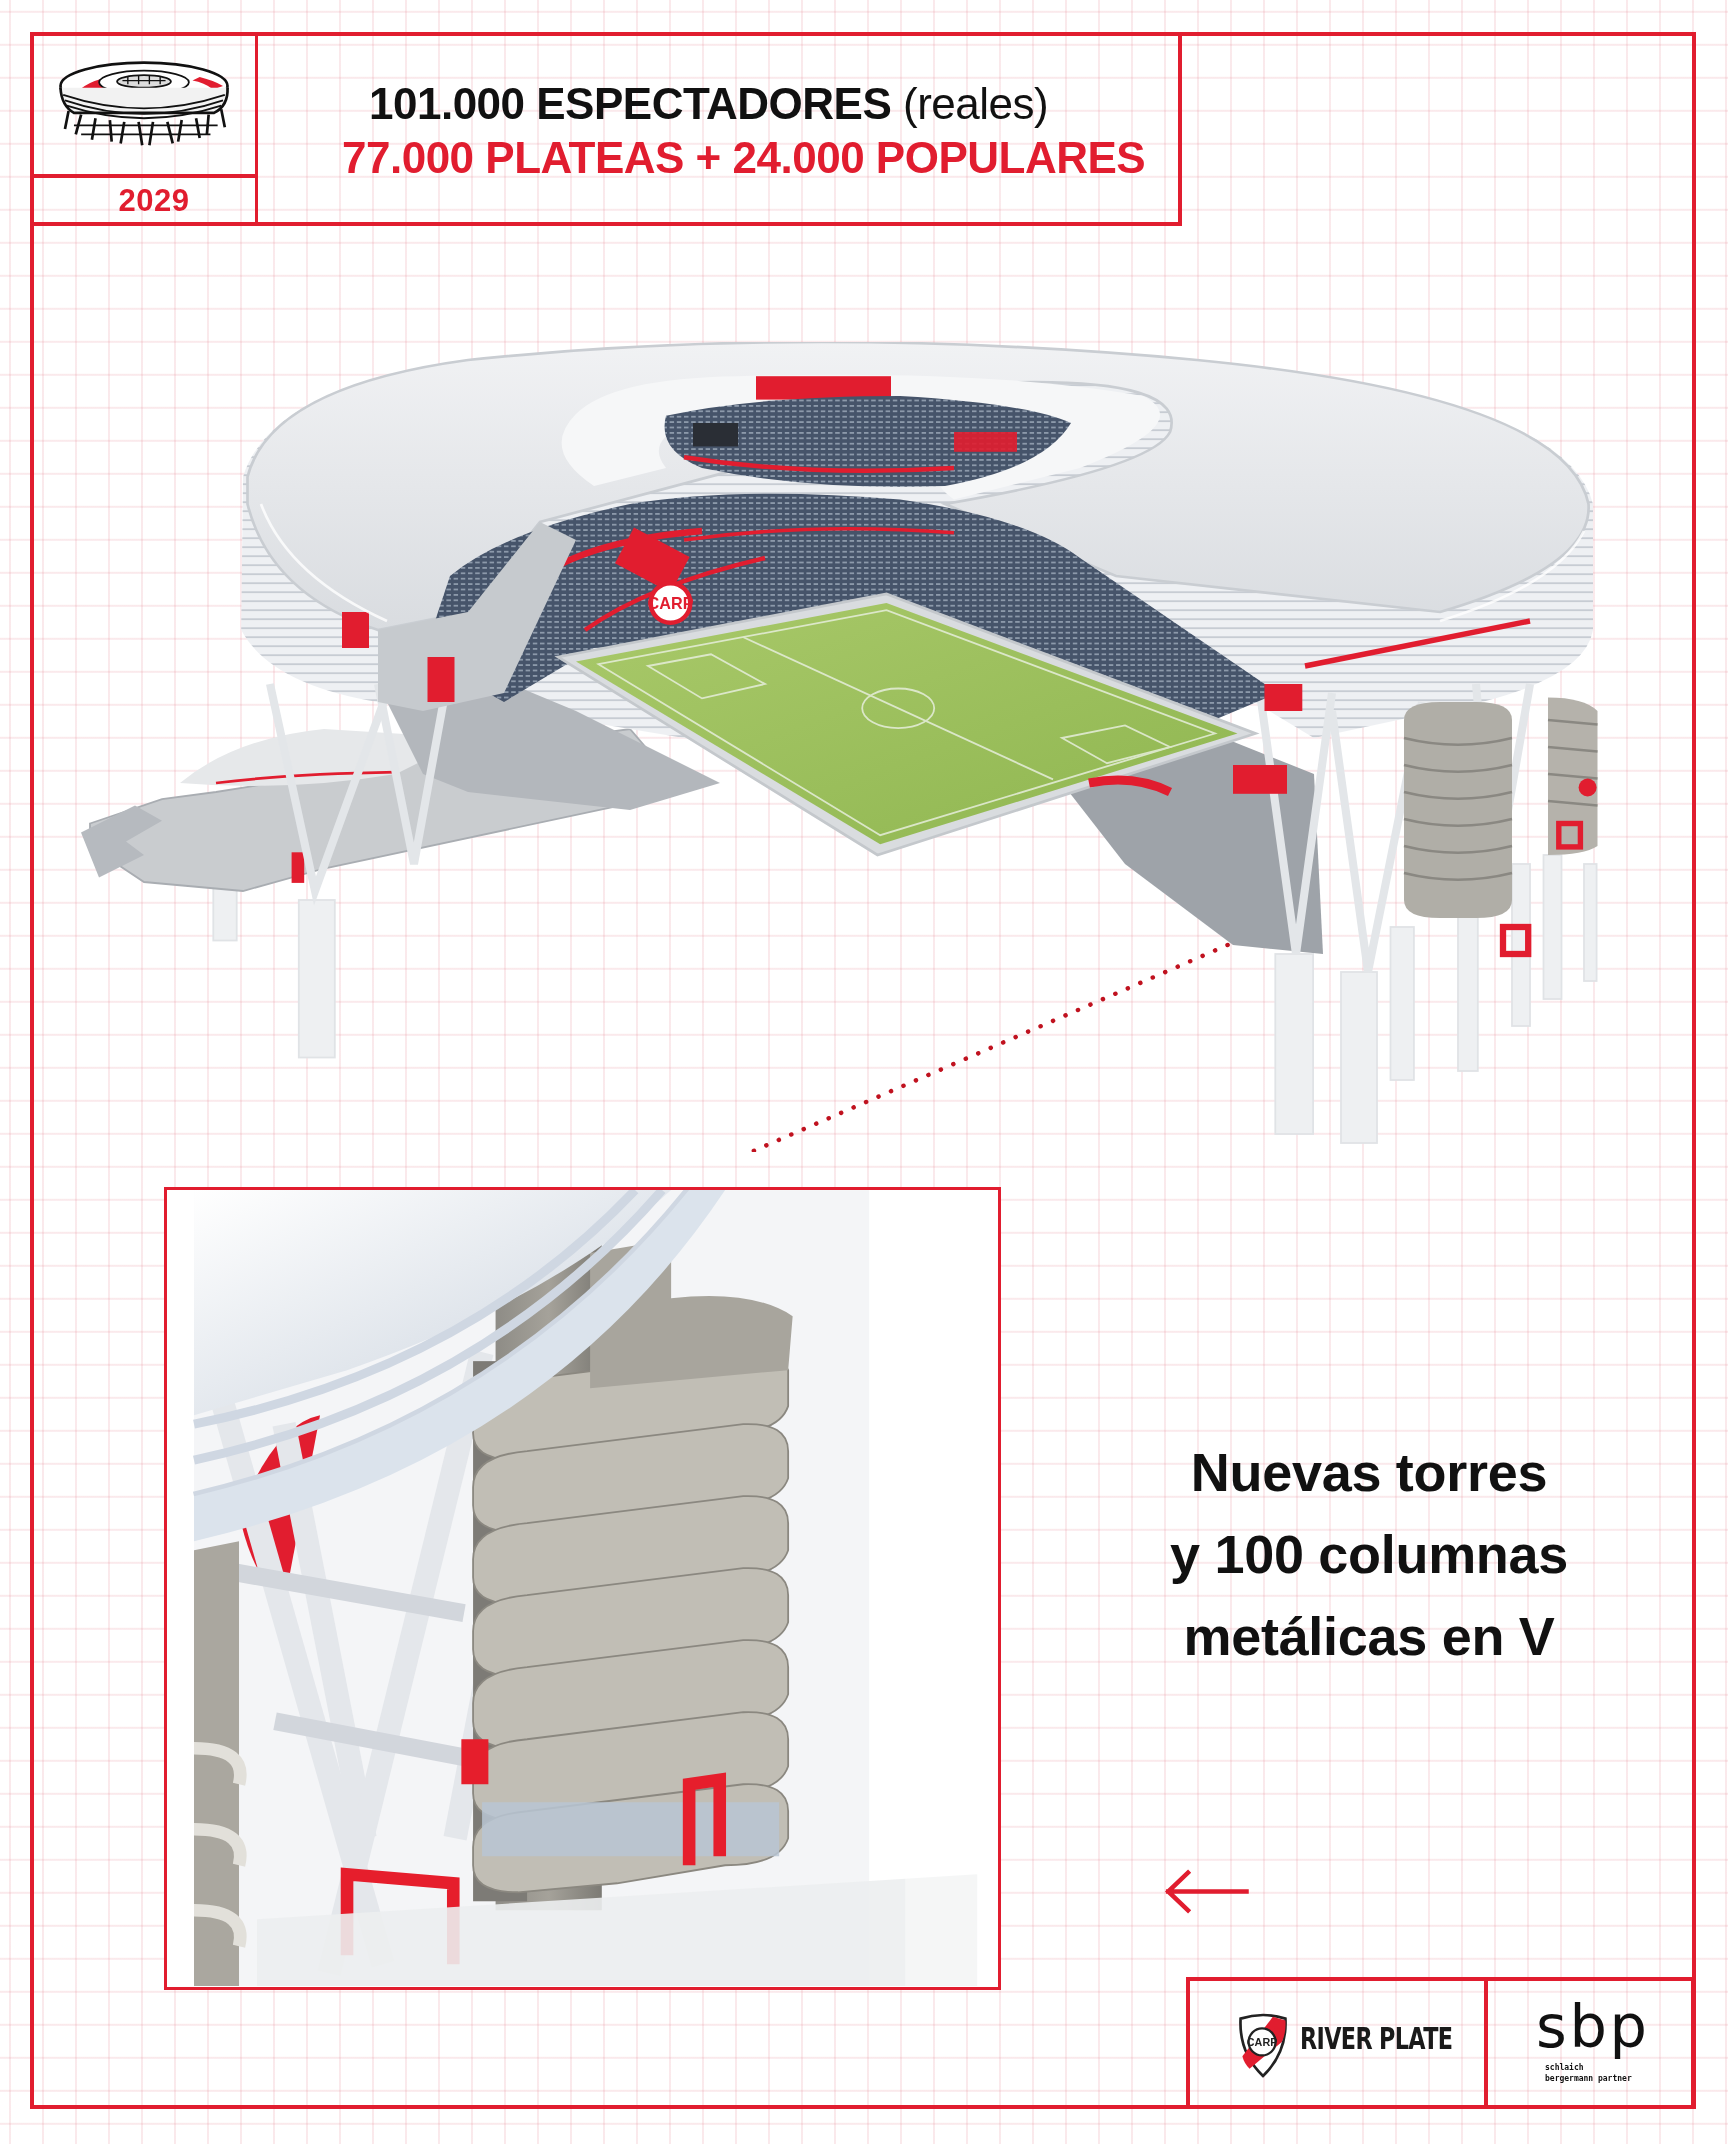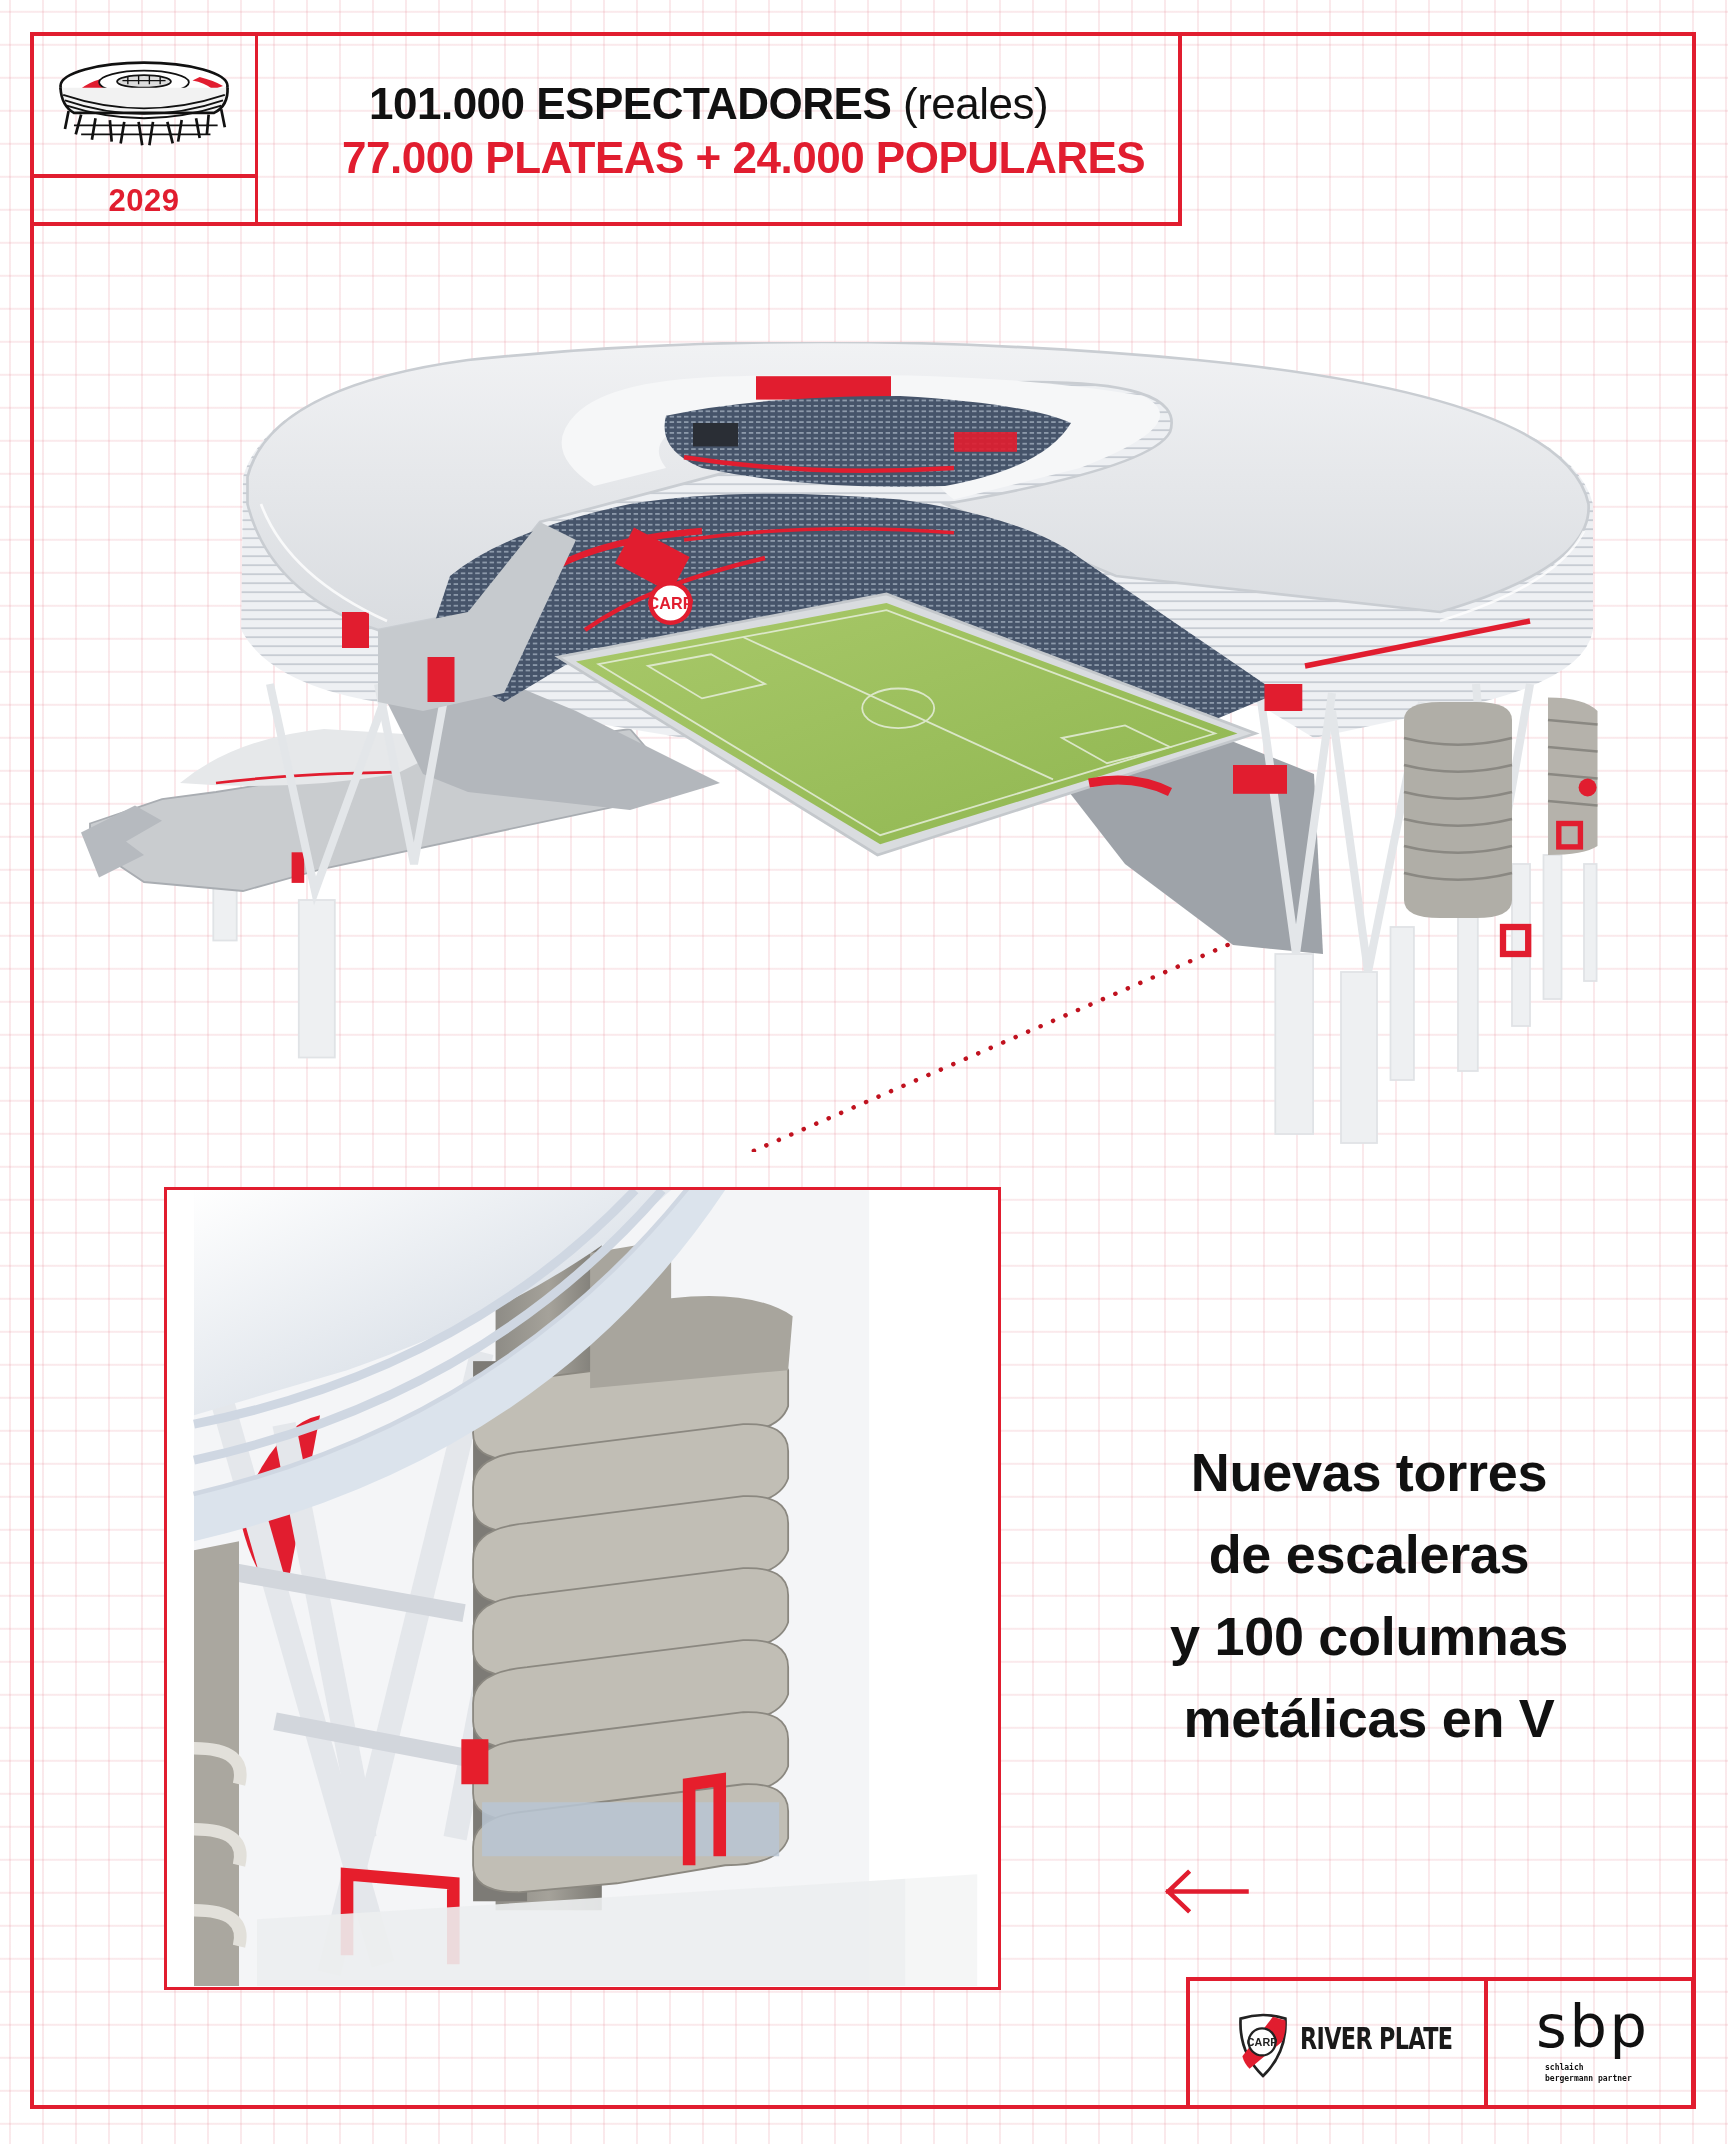--- a/index.html
+++ b/index.html
@@ -11,21 +11,21 @@
       linear-gradient(to bottom, rgba(226,120,135,0.16) 1.8px, transparent 1.8px);
     background-size:33px 33px;
     background-position: 9px 10.8px;
     font-family:"Liberation Sans", sans-serif;
   }
   .abs { position:absolute; }
   .frame { left:30px; top:31.5px; width:1666px; height:2077px; border:4.5px solid #e11d2f; box-sizing:border-box; }
   .hdr-box { left:30px; top:31.5px; width:1152px; height:194px; border:4.5px solid #e11d2f; border-top:none; box-sizing:border-box; }
   .hdr-left { left:30px; top:31.5px; width:228px; height:194px; border-right:3.6px solid #e11d2f; box-sizing:border-box; }
   .hdr-year-row { left:30px; top:174px; width:228px; height:3.6px; background:#e11d2f; }
-  .year { left:30px; top:178px; width:228px; height:45px; text-align:center; color:#e11d2f; font-weight:700; font-size:31px; line-height:45px; letter-spacing:0.5px; }
+  .year { left:30px; top:178px; width:228px; height:45px; text-align:center; color:#e11d2f; font-weight:700; font-size:31px; line-height:45px; letter-spacing:0.5px;padding-left:10px; }
   .title1 { left:344px; top:79px; font-size:44px; font-weight:700; color:#111; white-space:nowrap; letter-spacing:-0.5px;margin-left:25px; }
   .title2 { left:342px; top:133px; font-size:44px; font-weight:700; color:#e11d2f; white-space:nowrap; letter-spacing:-0.5px; }
   .title1 .light { font-weight:400; }
 
   .inset { left:164px; top:1187px; width:837px; height:803px; border:3.6px solid #e11d2f; box-sizing:border-box; overflow:hidden; background:#fff; }
 
   .caption { left:1170px; top:1431px; font-size:54px; font-weight:700; color:#111; line-height:82px; letter-spacing:-0.3px; }
   .caption div { white-space:nowrap;text-align:center; }
 
   .arrow { left:1161px; top:1869px; width:90px; height:45px; }
@@ -254,21 +254,20 @@
     </g>
     <rect x="327" y="610" width="30" height="50" fill="#e61e2c"></rect>
 
     <path d="M100 810 L900 760 L900 884 L100 884 Z" fill="#eceef0" opacity="0.9"></path>
     <rect x="820" y="0" width="102" height="884" fill="#ffffff" opacity="0.4"></rect>
   </svg>
 </div>
 
 <div class="abs caption">
   <div>Nuevas torres</div>
-  <div>de escaleras</div>
   <div>y 100 columnas</div>
   <div>metálicas en V</div>
 </div>
 
 <svg class="abs arrow" viewBox="0 0 100 50">
   <path d="M95 25 H8 M30 4 L8 25 L30 46" fill="none" stroke="#e11d2f" stroke-width="5" stroke-linecap="square"></path>
 </svg>
 
 <div class="abs footer"></div>
 <div class="abs footer-div"></div>

